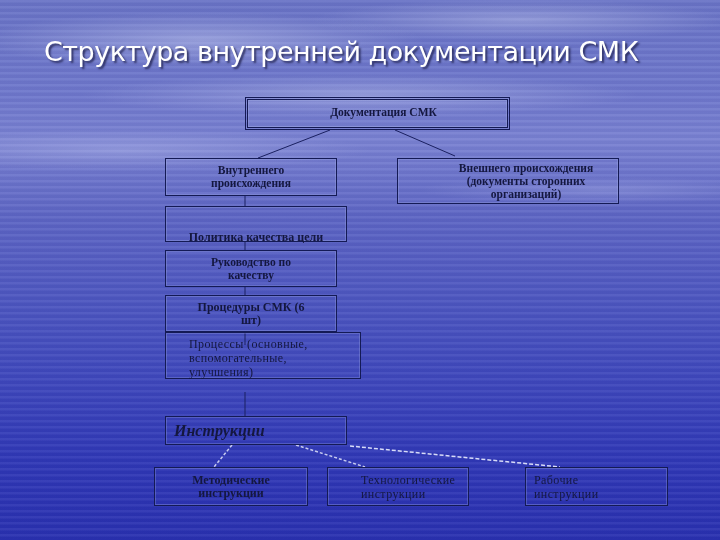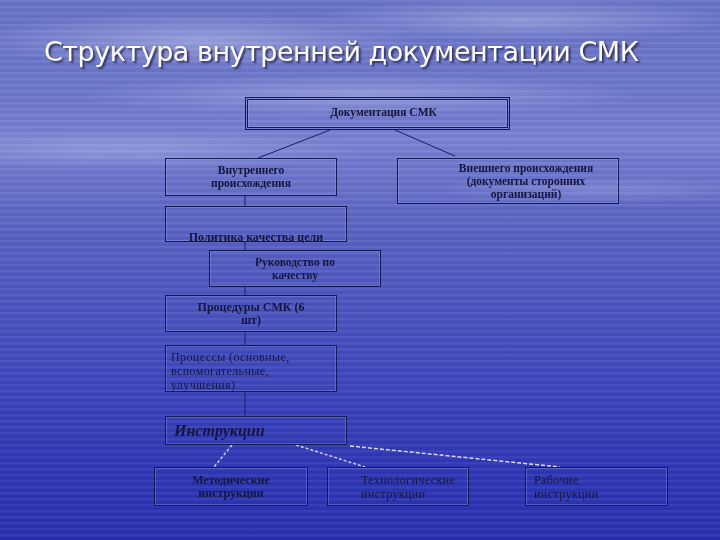--- a/index.html
+++ b/index.html
@@ -70,29 +70,29 @@
 </div>
 
 <div class="box" style="left:397px; top:158px; width:222px; height:46px;padding-left:40px;">
   <span style="display:block; width:195px;">Внешнего происхождения (документы сторонних организаций)</span>
 </div>
 
 <div class="box" style="left:165px; top:206px; width:182px; height:36px; font-size:12px;">
   <span style="display:block; width:150px;margin-top:27px;">Политика качества цели</span>
 </div>
 
-<div class="box" style="left:165px; top:250px; width:172px; height:37px;margin-left:44px;">
+<div class="box" style="left:165px; top:250px; width:172px; height:37px;">
   <span style="display:block; width:120px;">Руководство по качеству</span>
 </div>
 
 <div class="box" style="left:165px; top:295px; width:172px; height:37px; font-size:12px;">
   <span style="display:block; width:120px;">Процедуры СМК (6 шт)</span>
 </div>
 
-<div class="box plain left-align" style="left:165px; top:345px; width:172px; height:47px; font-size:12px; line-height:14px; padding-left:5px;">
+<div class="box plain left-align" style="left:165px; top:332px; width:196px; height:47px; font-size:12px; line-height:14px; padding-left:23px;">
   <span style="display:block; width:158px;">Процессы (основные, вспомогательные, улучшения)</span>
 </div>
 
 <div class="box italic" style="left:165px; top:416px; width:182px; height:29px; padding-left:8px; font-size:16px;">
   <span>Инструкции</span>
 </div>
 
 <div class="box" style="left:154px; top:467px; width:154px; height:39px; font-size:12px;">
   <span style="display:block; width:120px;">Методические инструкции</span>
 </div>

